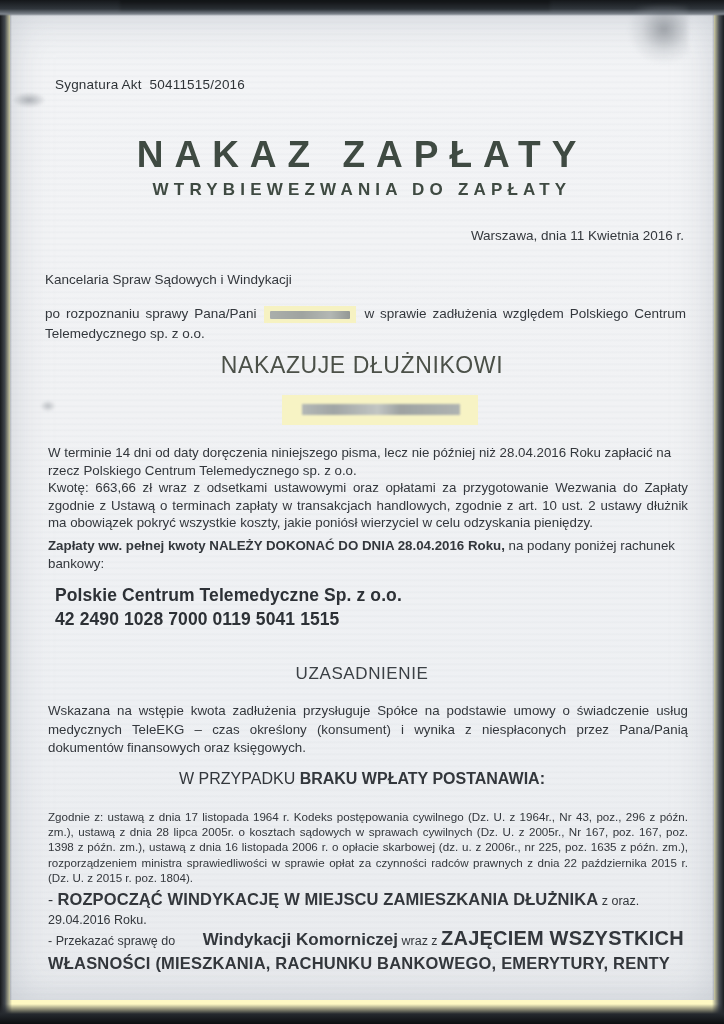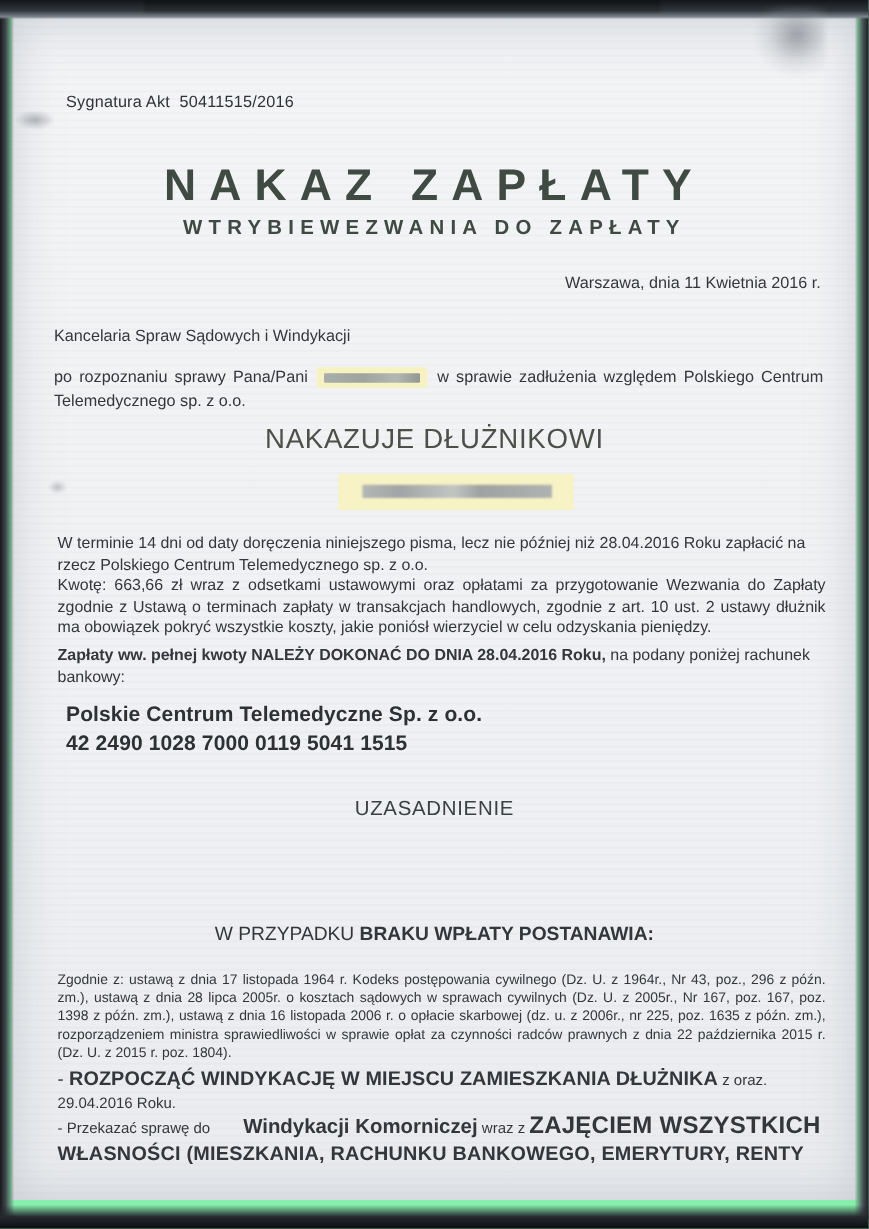--- a/index.html
+++ b/index.html
@@ -5,21 +5,21 @@
   html, body {
     margin: 0;
     padding: 0;
     background: #2b2b2b;
   }
   #page {
     position: relative;
     width: 724px;
     height: 1024px;
     overflow: hidden;
-    background: #86efac;
+    background: #fef9c3;
     font-family: "Liberation Sans", sans-serif;
   }
   
   #paper {
     position: absolute;
     left: 10px;
     top: 12px;
     width: 704px;
     height: 988px;
     background:
@@ -333,20 +333,21 @@
       <span>na podany poniżej rachunek bankowy:</span>
     </div>
 
     <div class="txt bank-block">
       <div>Polskie Centrum Telemedyczne Sp. z o.o.</div>
       <div>42 2490 1028 7000 0119 5041 1515</div>
     </div>
 
     <div class="txt uzasadnienie-title">UZASADNIENIE</div>
 
+    <div class="txt para-wskazana">Wskazana na wstępie kwota zadłużenia przysługuje Spółce na podstawie umowy o świadczenie usług medycznych TeleEKG – czas określony (konsument) i wynika z niespłaconych przez Pana/Panią dokumentów finansowych oraz księgowych.</div>
 
     <div class="txt przypadku">
       <span>W PRZYPADKU </span><b>BRAKU WPŁATY POSTANAWIA:</b>
     </div>
 
     <div class="txt legal">Zgodnie z: ustawą z dnia 17 listopada 1964 r. Kodeks postępowania cywilnego (Dz. U. z 1964r., Nr 43, poz., 296 z późn. zm.), ustawą z dnia 28 lipca 2005r. o kosztach sądowych w sprawach cywilnych (Dz. U. z 2005r., Nr 167, poz. 167, poz. 1398 z późn. zm.), ustawą z dnia 16 listopada 2006 r. o opłacie skarbowej (dz. u. z 2006r., nr 225, poz. 1635 z późn. zm.), rozporządzeniem ministra sprawiedliwości w sprawie opłat za czynności radców prawnych z dnia 22 października 2015 r. (Dz. U. z 2015 r. poz. 1804).</div>
 
     <div class="txt pkt1">
       <span>- </span><b>ROZPOCZĄĆ WINDYKACJĘ W MIEJSCU ZAMIESZKANIA DŁUŻNIKA</b><span class="small"> z oraz.</span>
       <div class="small">29.04.2016 Roku.</div>

